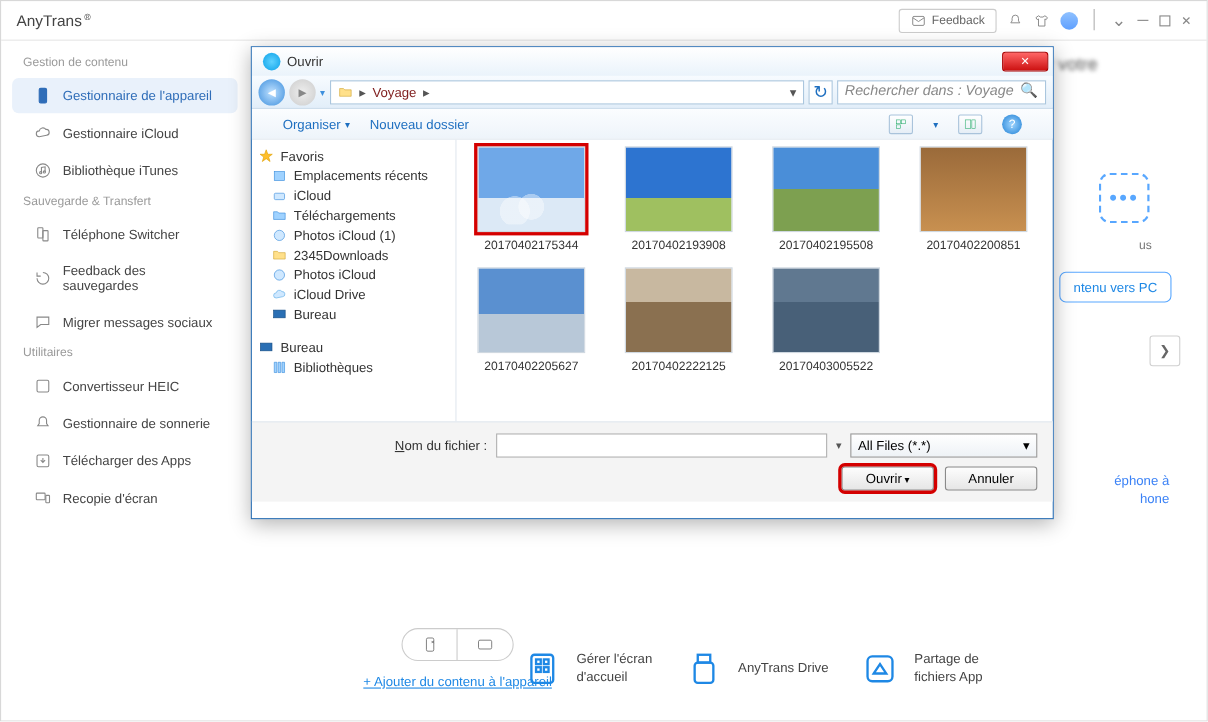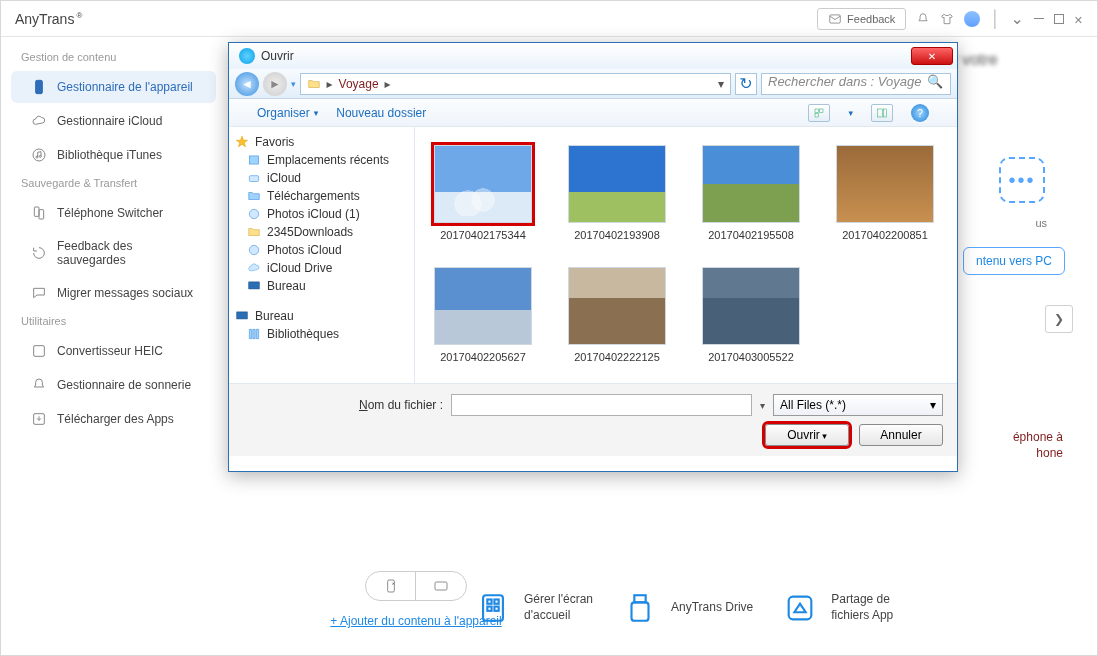--- a/index.html
+++ b/index.html
@@ -38,21 +38,21 @@
 .segbtn { border: 1px solid #ccc; border-radius: 20px; display: inline-flex; margin-bottom: 10px; }
 .segbtn .half { width: 50px; height: 28px; display: flex; align-items: center; justify-content: center; }
 .segbtn .half:first-child { border-right: 1px solid #ccc; }
 .segbtn svg { width: 16px; height: 16px; stroke: #555; fill: none; }
 .add-link { color: #1e88e5; font-size: 12px; text-decoration: underline; }
 
 .right-pill { position: absolute; top: 210px; right: 32px; border: 1px solid #58a7ff; color: #1e88e5; padding: 6px 12px; border-radius: 6px; font-size: 12px; }
 .right-caret { position: absolute; top: 268px; right: 24px; width: 28px; height: 28px; border: 1px solid #d0d0d0; border-radius: 3px; display: flex; align-items: center; justify-content: center; font-size: 12px; color: #666; }
 .right-dots { position: absolute; top: 120px; right: 52px; width: 46px; height: 46px; border: 2px dashed #58a7ff; border-radius: 10px; color: #58a7ff; display: flex; align-items: center; justify-content: center; font-size: 20px; letter-spacing: 2px; }
 .right-us { position: absolute; top: 180px; right: 50px; font-size: 11px; color: #777; }
-.right-side-text { position: absolute; top: 392px; right: 34px; font-size: 12px; color: #7f1d1d; text-align: right; line-height: 1.35; }
+.right-side-text { position: absolute; top: 392px; right: 34px; font-size: 12px; color: #3b82f6; text-align: right; line-height: 1.35; }
 
 
 .dialog { position: absolute; top: 42px; left: 228px; width: 730px; height: 430px;
   border: 1px solid #2b6fb4; background: #fff; box-shadow: 0 4px 18px rgba(0,0,0,.3); z-index: 50; }
 .dlg-titlebar { height: 26px; background: linear-gradient(#fff,#eaf3fb); display: flex; align-items: center; padding: 0 4px; }
 .dlg-titlebar .icn { width: 16px; height: 16px; border-radius: 50%; background: radial-gradient(#5fd2ff,#0aa0e8); margin: 0 6px; }
 .dlg-titlebar .ttl { font-size: 12px; color: #333; }
 .dlg-close { margin-left: auto; width: 42px; height: 18px; background: linear-gradient(#f66,#c11); border: 1px solid #a00; border-radius: 3px; color: #fff; font-size: 10px; display: flex; align-items: center; justify-content: center; }
 
 .dlg-nav { height: 30px; background: linear-gradient(#f7fbff,#e2eef9); display: flex; align-items: center; gap: 4px; padding: 0 6px; border-bottom: 1px solid #c4d6e8; }
@@ -81,21 +81,21 @@
 .tree-row .ticon { width: 14px; height: 14px; }
 .star { fill: #ffbf2b; stroke: #e0a100; }
 .folder-y { fill: #ffe08a; stroke: #d2a93a; }
 .folder-b { fill: #9fd2ff; stroke: #3d8fdd; }
 .drive-i { fill: #cfe8ff; stroke: #3d8fdd; }
 .cloud-i { fill: #cfe8ff; stroke: #5faee8; }
 .desk-i  { fill: #2a6fb4; stroke: #154d85; }
 
 .fileview { flex: 1; padding: 6px 14px; overflow: auto; }
 .thumb-row { display: flex; gap: 26px; margin-bottom: 14px; }
-.thumb { width: 108px; text-align: center; margin-top: 12px; }
+.thumb { width: 108px; text-align: center; }
 .thumb .img { width: 98px; height: 78px; border: 1px solid #cfd8e0; margin: 0 auto 6px; }
 .thumb.selected .img { outline: 3px solid #d40000; }
 .thumb .cap { font-size: 11px; color: #333; }
 .sky1 { background: linear-gradient(#6fa8e8 60%, #dce9f6 60%); position: relative; }
 .sky1::after { content: ""; position: absolute; bottom: 6px; left: 18px; width: 50px; height: 40px; background: radial-gradient(circle at 30% 70%, #fff6 30%, transparent 31%), radial-gradient(circle at 60% 60%, #fff6 30%, transparent 31%); }
 .sky2 { background: linear-gradient(#2d74d0 60%, #9fc060 60%); }
 .sky3 { background: linear-gradient(#4a8ed8 50%, #7da050 50%); }
 .sky4 { background: linear-gradient(#9a6a3a, #c89050); }
 .sky5 { background: linear-gradient(#5a90d0 55%, #b8c8d8 55%); }
 .sky6 { background: linear-gradient(#c8b8a0 40%, #8a7050 40%); }
@@ -204,20 +204,27 @@
             <path d="M12 3a5 5 0 00-5 5v4l-2 3h14l-2-3V8a5 5 0 00-5-5z"></path>
           </svg>
         <span>Gestionnaire de sonnerie</span>
       </div>
       <div class="sb-item">
         <svg class="sb-icon" viewBox="0 0 24 24">
             <rect x="4" y="4" width="16" height="16" rx="2"></rect>
             <path d="M12 8v6m-3-3l3 3 3-3"></path>
           </svg>
         <span>Télécharger des Apps</span>
+      </div>
+      <div class="sb-item">
+        <svg class="sb-icon" viewBox="0 0 24 24">
+            <rect x="3" y="5" width="12" height="9" rx="1"></rect>
+            <rect x="16" y="8" width="5" height="10" rx="1"></rect>
+          </svg>
+        <span>Recopie d'écran</span>
       </div>
     </div>
 
     <div class="main-area">
       <div class="main-blur-text">Cliquez sur n'importe quel média ci-dessous pour gérer votre</div>
 
       <div class="right-dots">•••</div>
       <div class="right-us">us</div>
       <div class="right-pill">ntenu vers PC</div>
       <div class="right-caret">❯</div>

